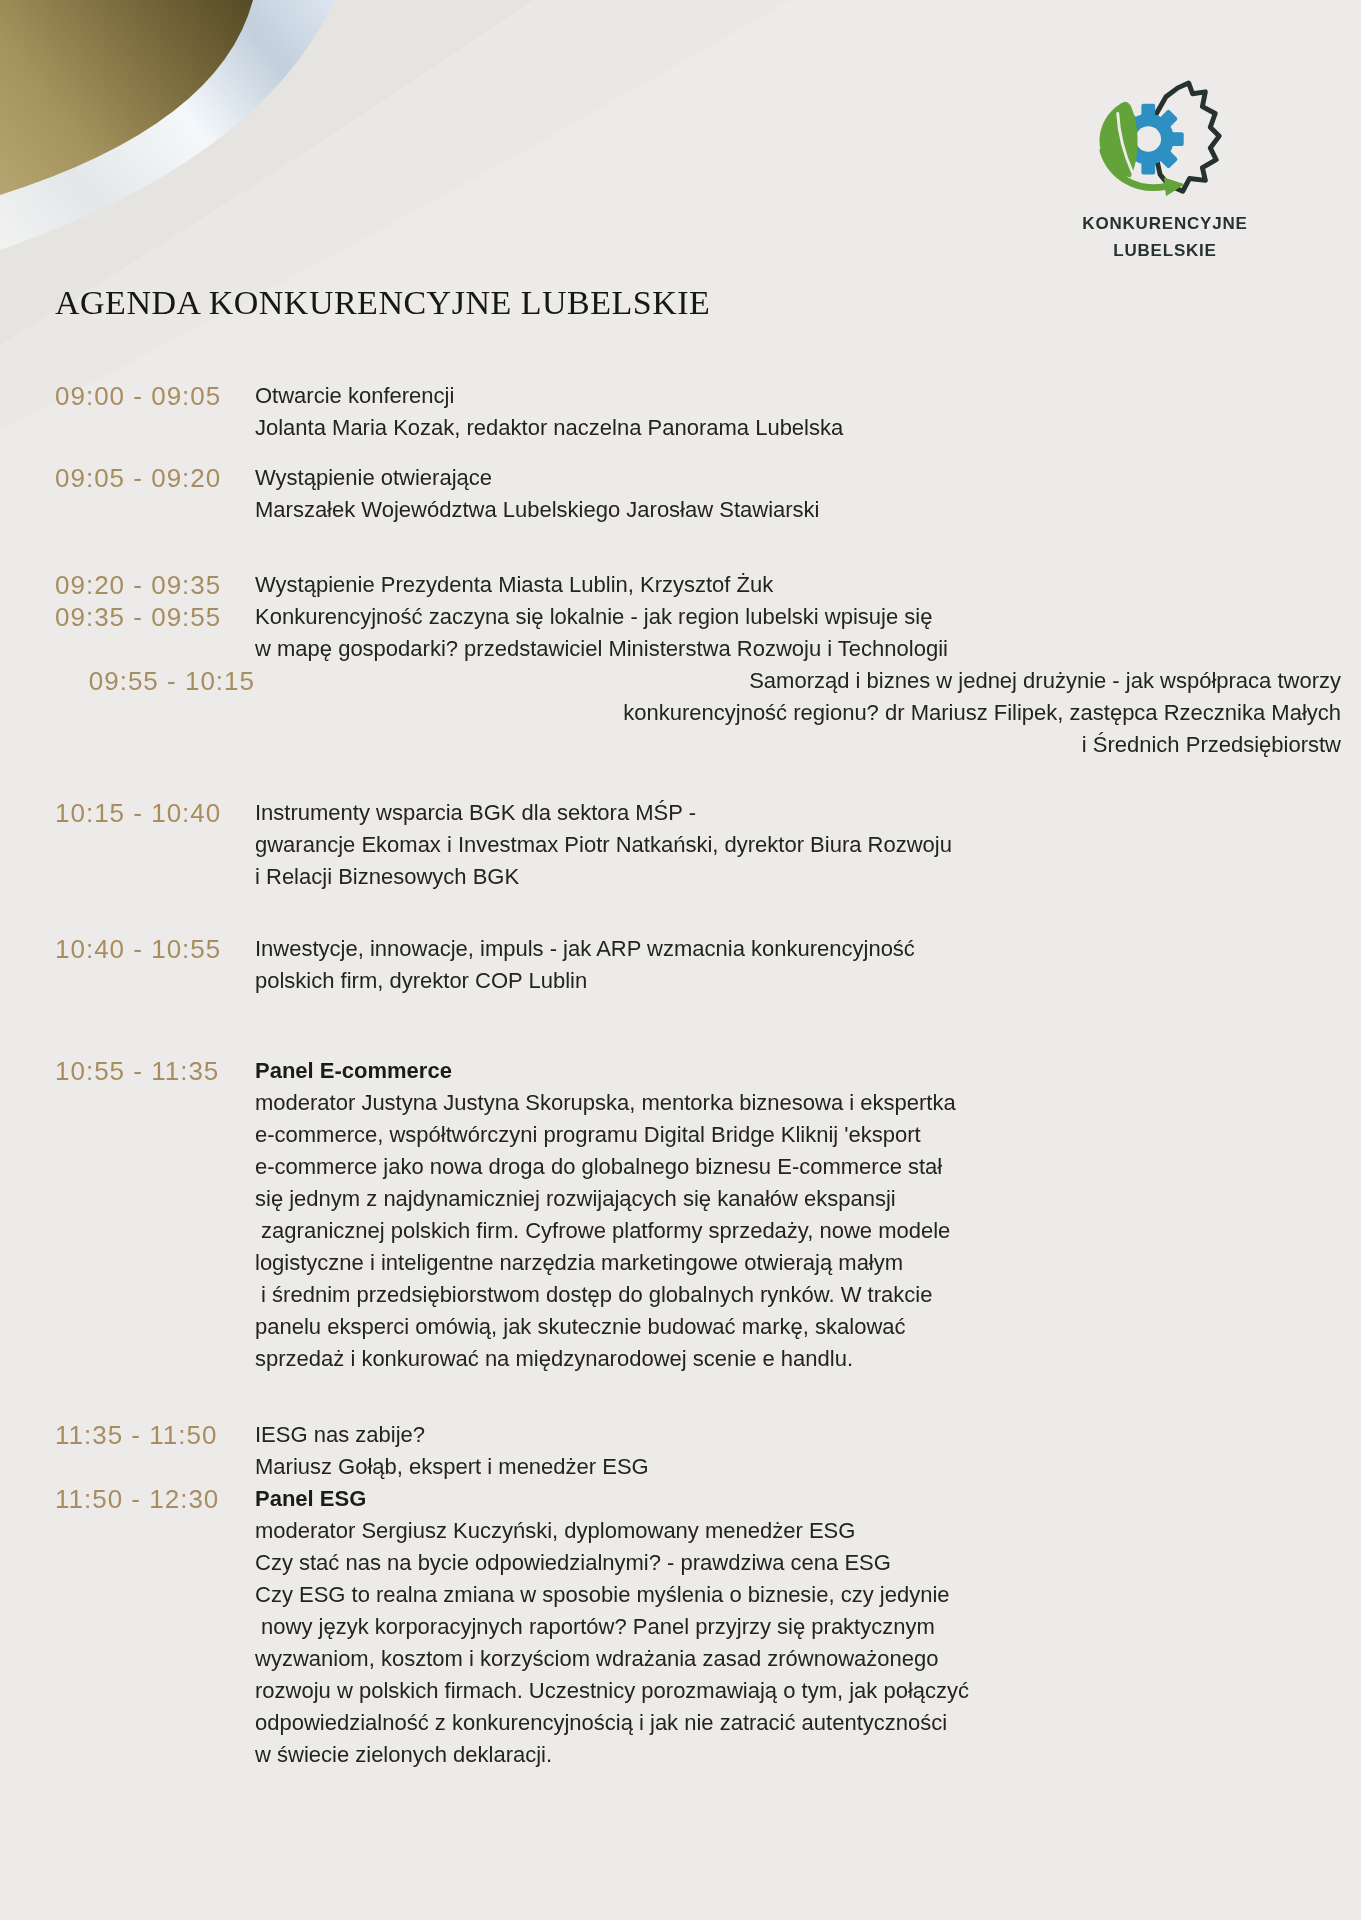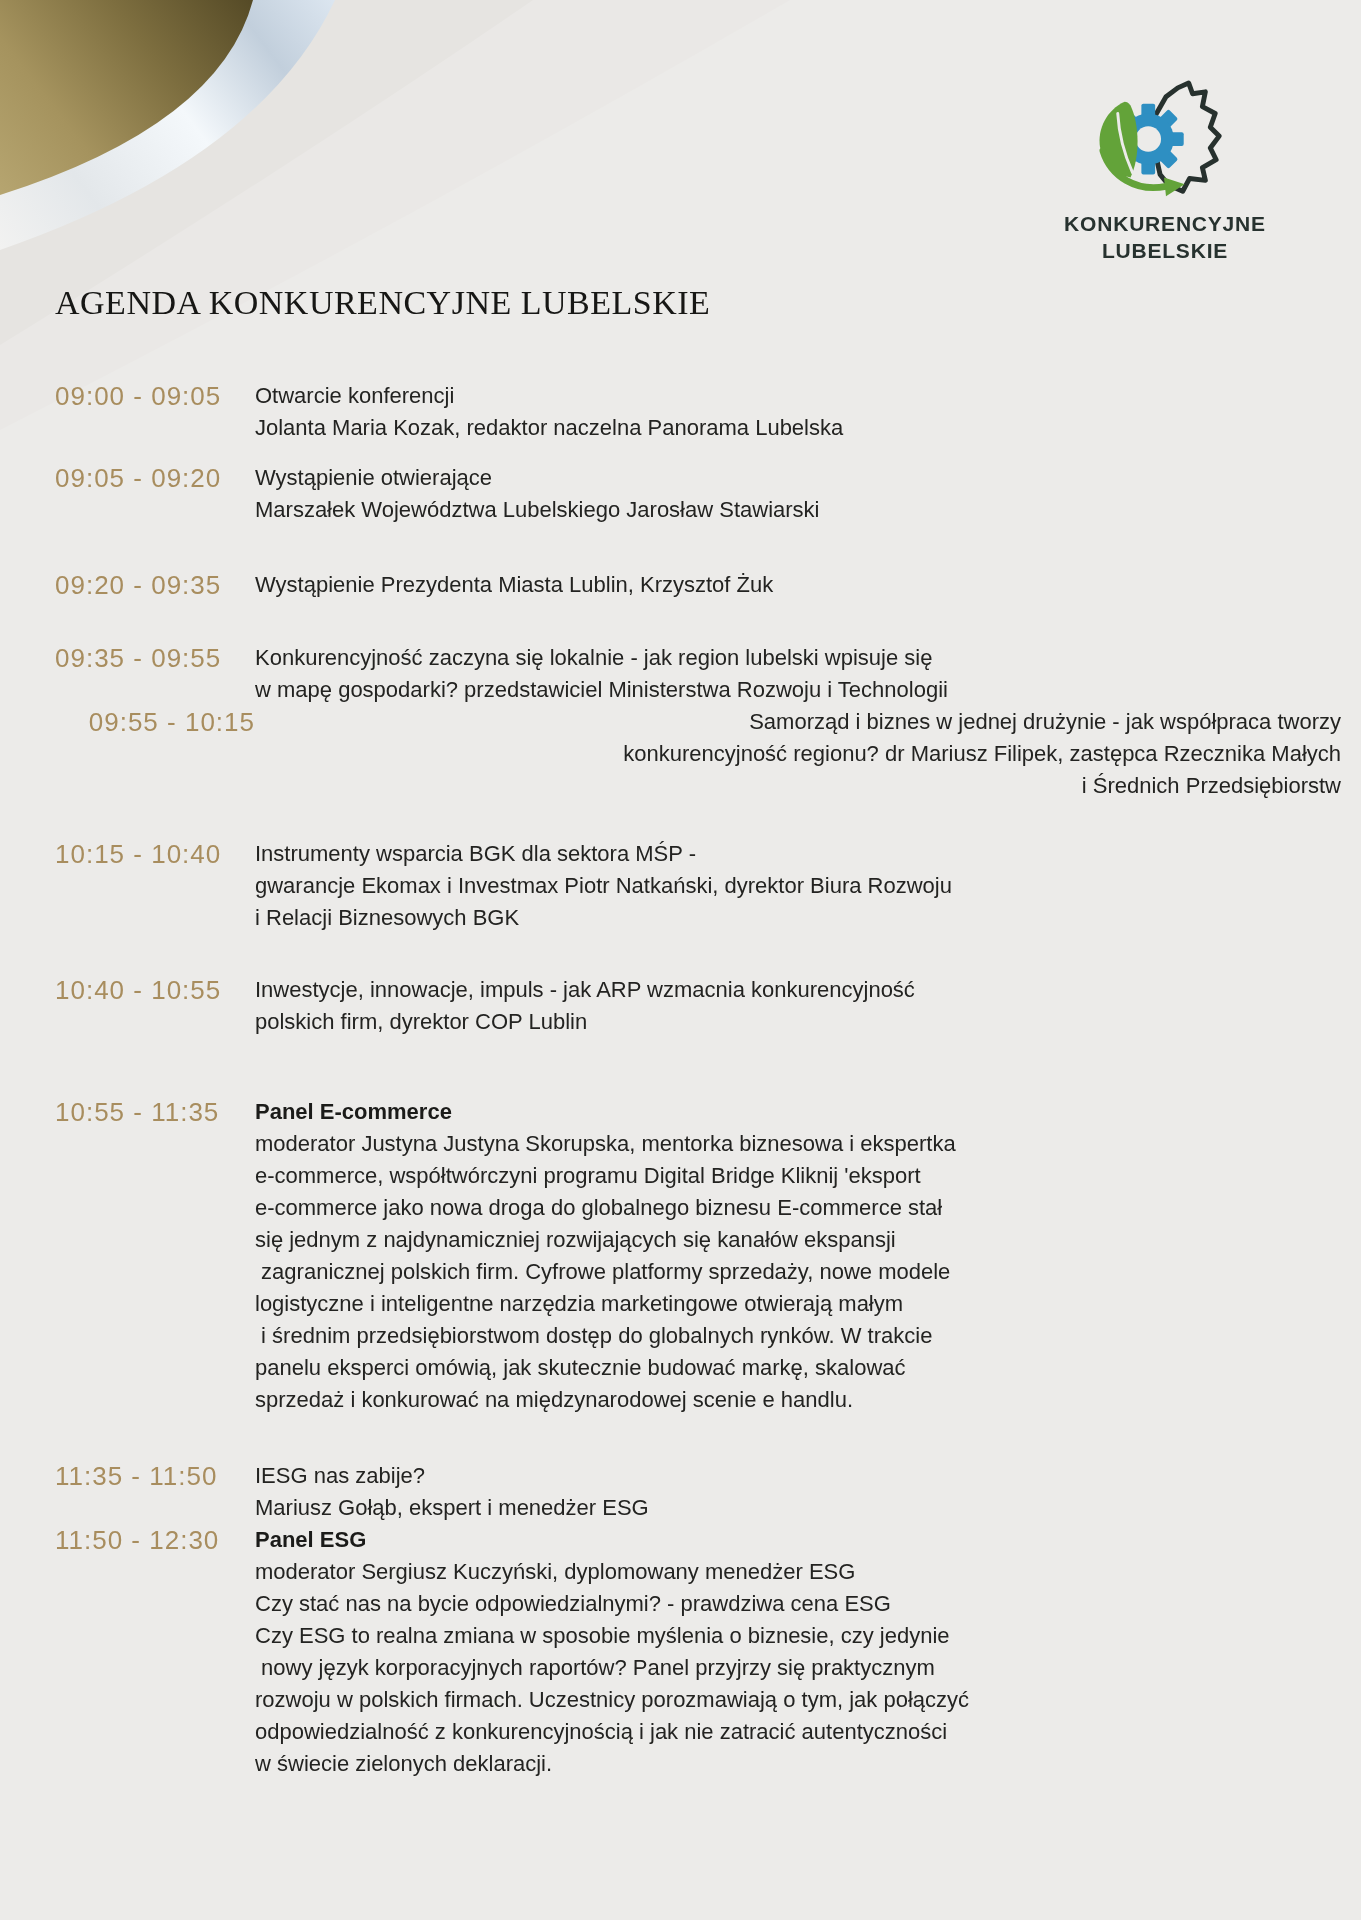--- a/index.html
+++ b/index.html
@@ -18,21 +18,21 @@
   
   .logo{
     position:absolute;top:80px;right:66px;width:260px;
     display:flex;flex-direction:column;align-items:center;
     text-align:center;
   }
   .logo-mark{width:152px;height:126px;}
   .logo-text{
     margin-top:4px;
     font-weight:700;
-    font-size:21px;line-height:27px;
+    font-size:17px;line-height:27px;
     letter-spacing:0.8px;
     color:#27322f;
   }
   
   .title{
     position:absolute;left:55px;top:284px;margin:0;
     font-family:"Liberation Serif", serif;
     font-weight:400;
     font-size:34px;
     letter-spacing:0.5px;
@@ -55,21 +55,21 @@
   .line{
     font-size:22px;line-height:32px;
     white-space:pre;
     color:#232321;
   }
   .line.bold{font-weight:700;color:#1b1b19;}
   
   .row{}
   .row:nth-child(1){margin-bottom:18px;}
   .row:nth-child(2){margin-bottom:43px;}
-  .row:nth-child(3){margin-bottom:41px;}
+  .row:nth-child(3){}
   .row:nth-child(4){}
   .row:nth-child(5){margin-bottom:36px;text-align:right;}
   .row:nth-child(6){margin-bottom:40px;}
   .row:nth-child(7){margin-bottom:58px;}
   .row:nth-child(8){margin-bottom:44px;}
   .row:nth-child(10){margin-bottom:0;}
 </style>
 </head>
 <body>
 
@@ -203,20 +203,21 @@
         </div>
       </div>
       <div class="row">
         <div class="time">11:50 - 12:30</div>
         <div class="content">
           <div class="line bold">Panel ESG</div>
           <div class="line">moderator Sergiusz Kuczyński, dyplomowany menedżer ESG</div>
           <div class="line">Czy stać nas na bycie odpowiedzialnymi? - prawdziwa cena ESG</div>
           <div class="line">Czy ESG to realna zmiana w sposobie myślenia o biznesie, czy jedynie</div>
           <div class="line"> nowy język korporacyjnych raportów? Panel przyjrzy się praktycznym</div>
+          <div class="line">wyzwaniom, kosztom i korzyściom wdrażania zasad zrównoważonego</div>
           <div class="line">rozwoju w polskich firmach. Uczestnicy porozmawiają o tym, jak połączyć</div>
           <div class="line">odpowiedzialność z konkurencyjnością i jak nie zatracić autentyczności</div>
           <div class="line">w świecie zielonych deklaracji.</div>
         </div>
       </div>
     </main>
 
 </div>
 
 </body></html>

